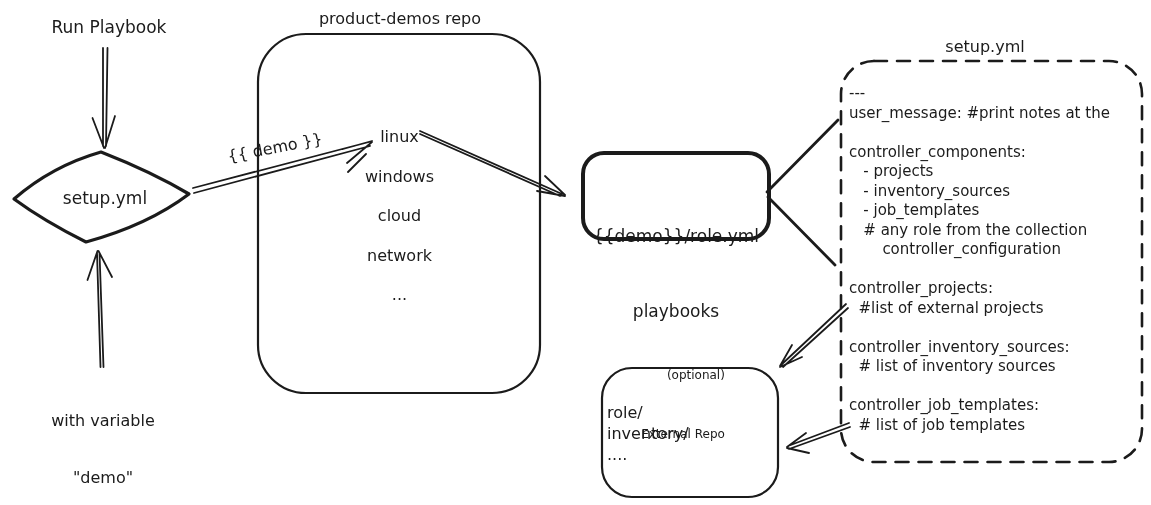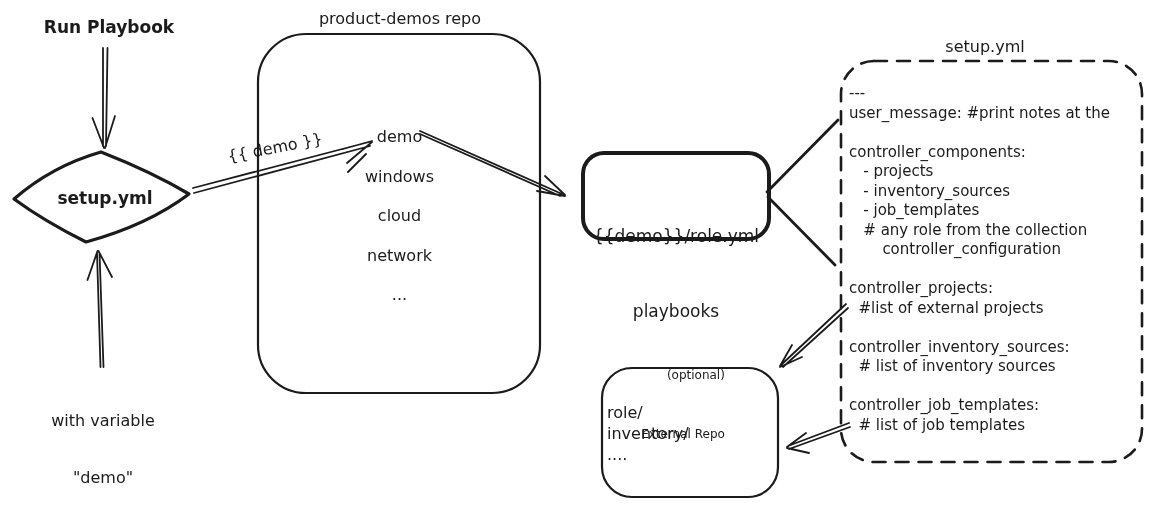--- a/index.html
+++ b/index.html
@@ -12,21 +12,21 @@
     color:#1b1b1b;
   }
   svg.layer{position:absolute;left:0;top:0;}
   .t{
     position:absolute;
     white-space:pre;
     color:#1b1b1b;
     font-family:"DejaVu Sans",sans-serif;
   }
   .ctr{transform:translateX(-50%);text-align:center;}
-  .fs17{font-size:17px;line-height:20px;font-weight:bold;}
+  .fs17{font-size:17px;line-height:20px;}
   .fs16{font-size:16px;line-height:20px;}
   .lbl-run{left:109px;top:17px;}
   .lbl-repo-title{left:400px;top:9px;}
   .lbl-setupyml-title{left:985px;top:37px;}
   .lbl-diamond{left:105px;top:188px;}
   .lbl-demo-arrow{
     left:275px;top:138px;
     font-size:16px;
     transform:translateX(-50%) rotate(-11deg);
   }
@@ -87,21 +87,21 @@
   <div class="t ctr fs17 lbl-diamond">setup.yml</div>
 
   <div class="t ctr lbl-withvar">
     <div>with variable</div>
     <div>"demo"</div>
   </div>
 
   <div class="t ctr fs16 lbl-repo-title">product-demos repo</div>
 
   <div class="repo-items">
-      <div class="repo-item">demo</div>
+      <div class="repo-item">linux</div>
       <div class="repo-item">windows</div>
       <div class="repo-item">cloud</div>
       <div class="repo-item">network</div>
       <div class="repo-item">...</div>
     </div>
 
   <div class="t lbl-demo-arrow">{{ demo }}</div>
 
   <div class="t ctr lbl-vars">
     <div>{{demo}}/role.yml</div>

